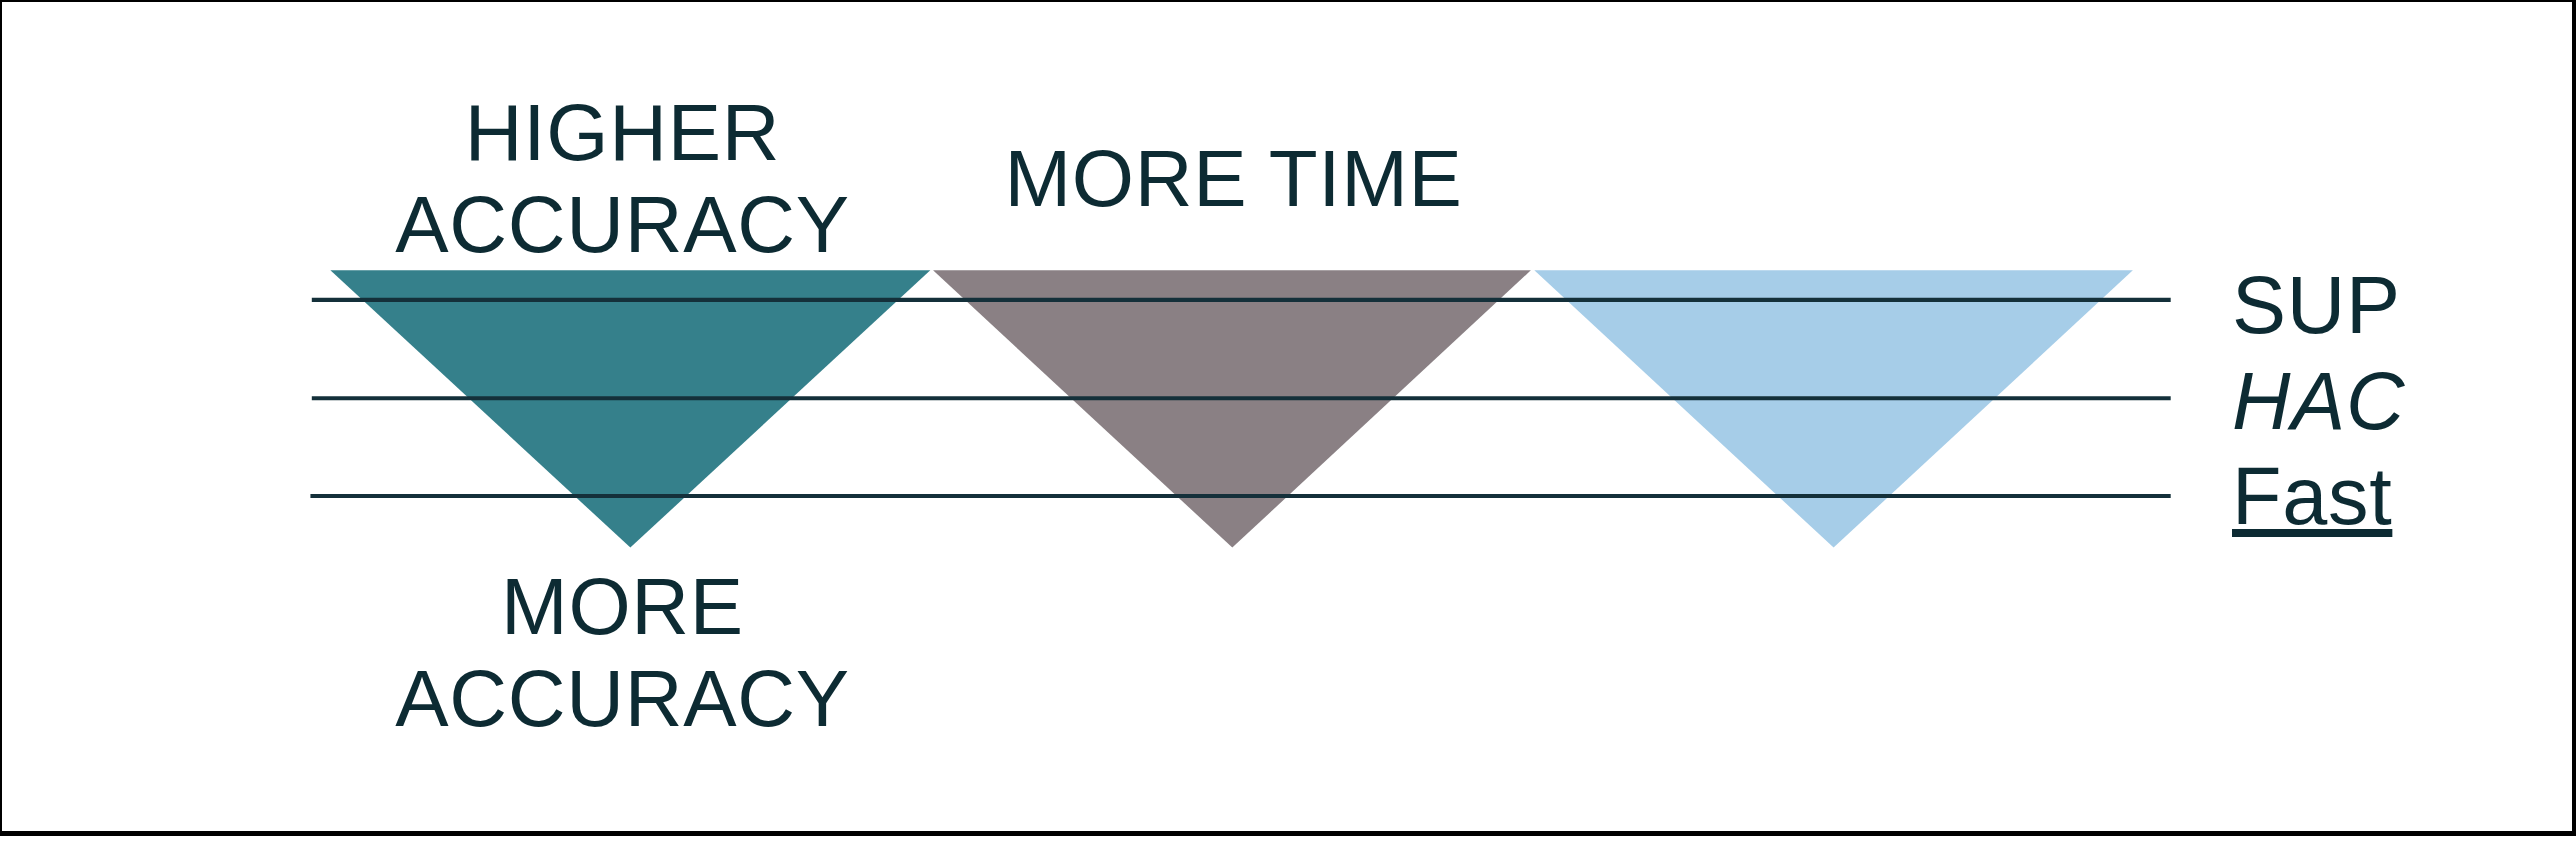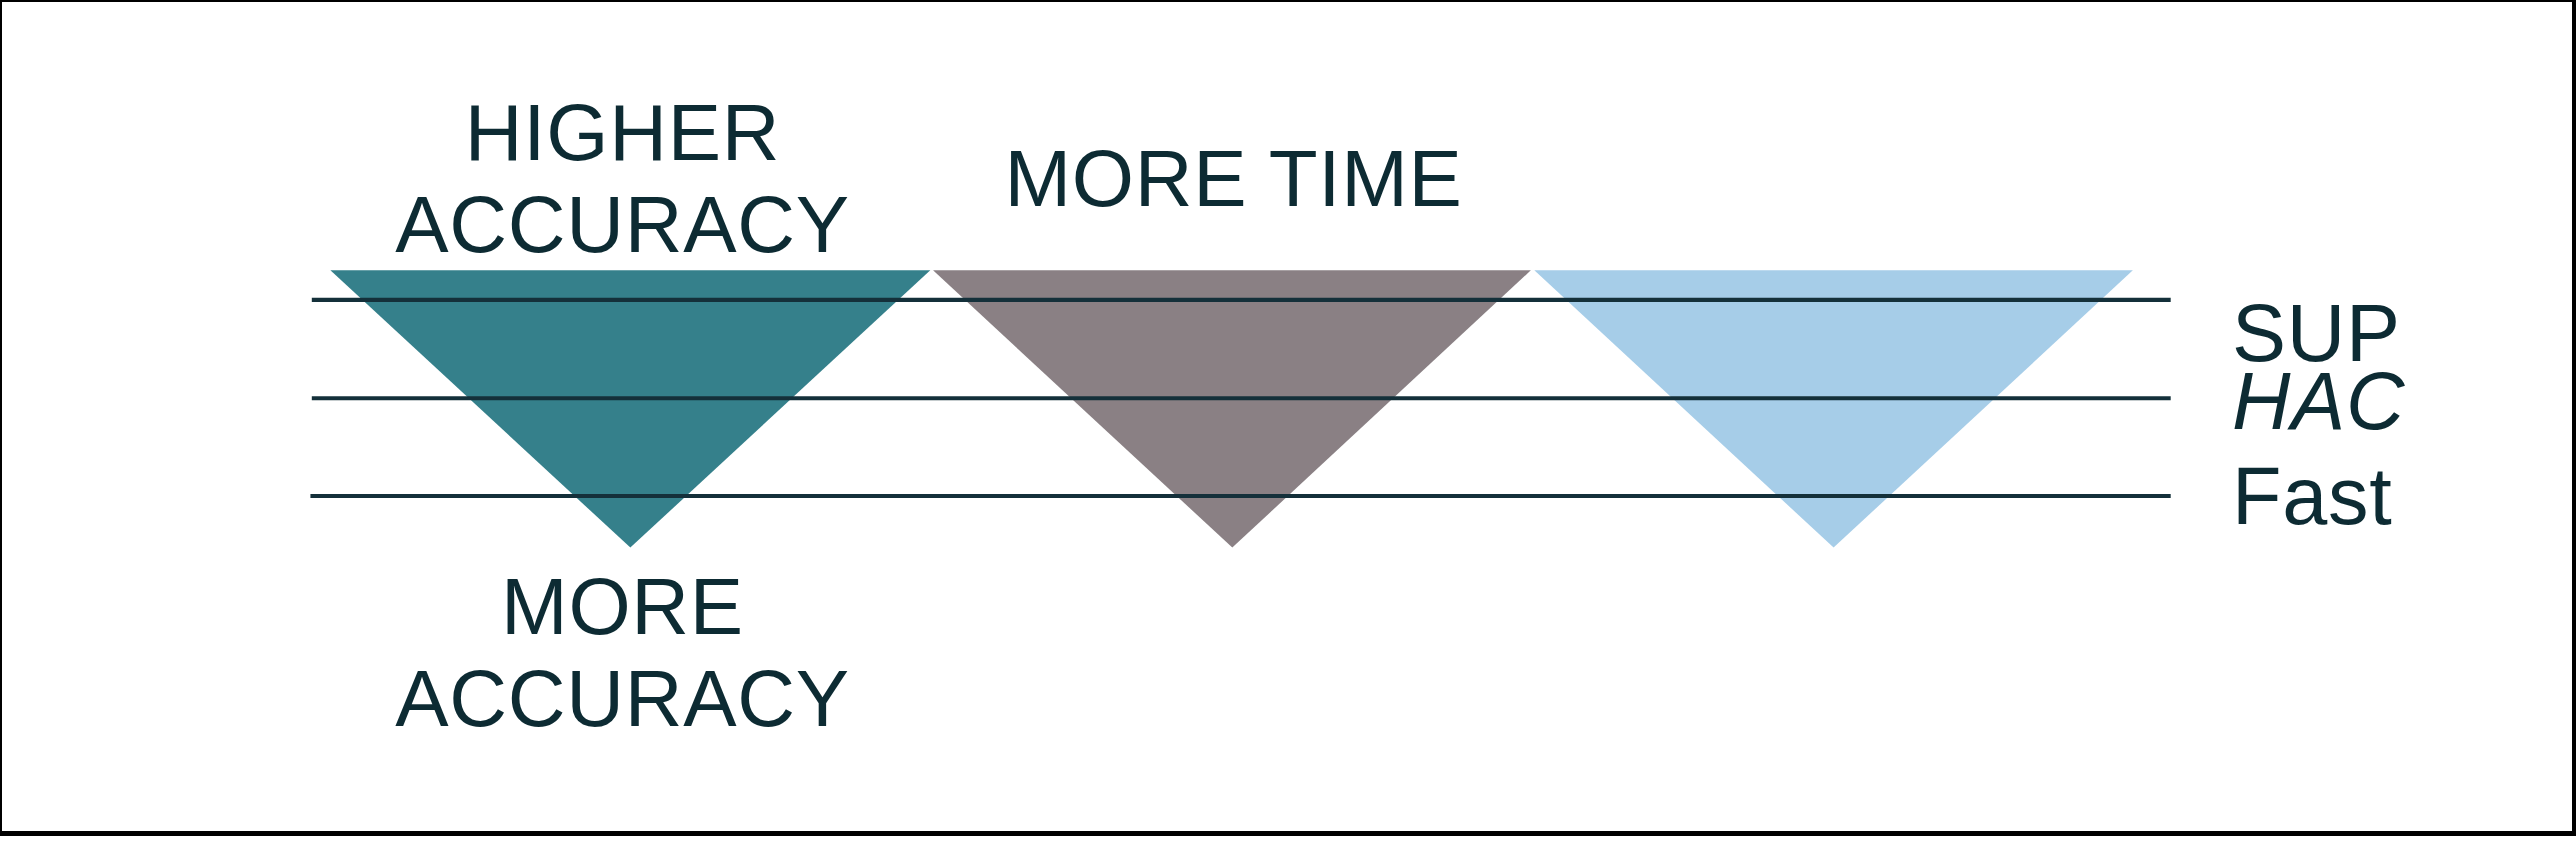--- a/index.html
+++ b/index.html
@@ -48,23 +48,23 @@
   .col-computation { left: 1484px; }
   .level-label {
     position: absolute;
     left: 2230px;
     transform: translateY(-50%);
     font-size: 81px;
     line-height: 84px;
     letter-spacing: 0.7px;
     white-space: nowrap;
   }
-  .level-sup  { top: 303px; margin-top: 28px; }
+  .level-sup  { top: 303px; }
   .level-hac  { top: 399px; font-style: italic; }
-  .level-fast { top: 494px; }
+  .level-fast { top: 494px; text-decoration: underline; }
 </style>
 </head>
 <body>
 
 <div class="frame">
 
   <svg class="diagram-svg" viewBox="0 0 3685 1205">
     <polygon points="452,390 1324,390 888,793" fill="#35808b"></polygon>
     <polygon points="1328,390 2197,390 1763,793" fill="#8a8084"></polygon>
     <polygon points="2202,390 3072,390 2637,793" fill="#a6cde8"></polygon>

